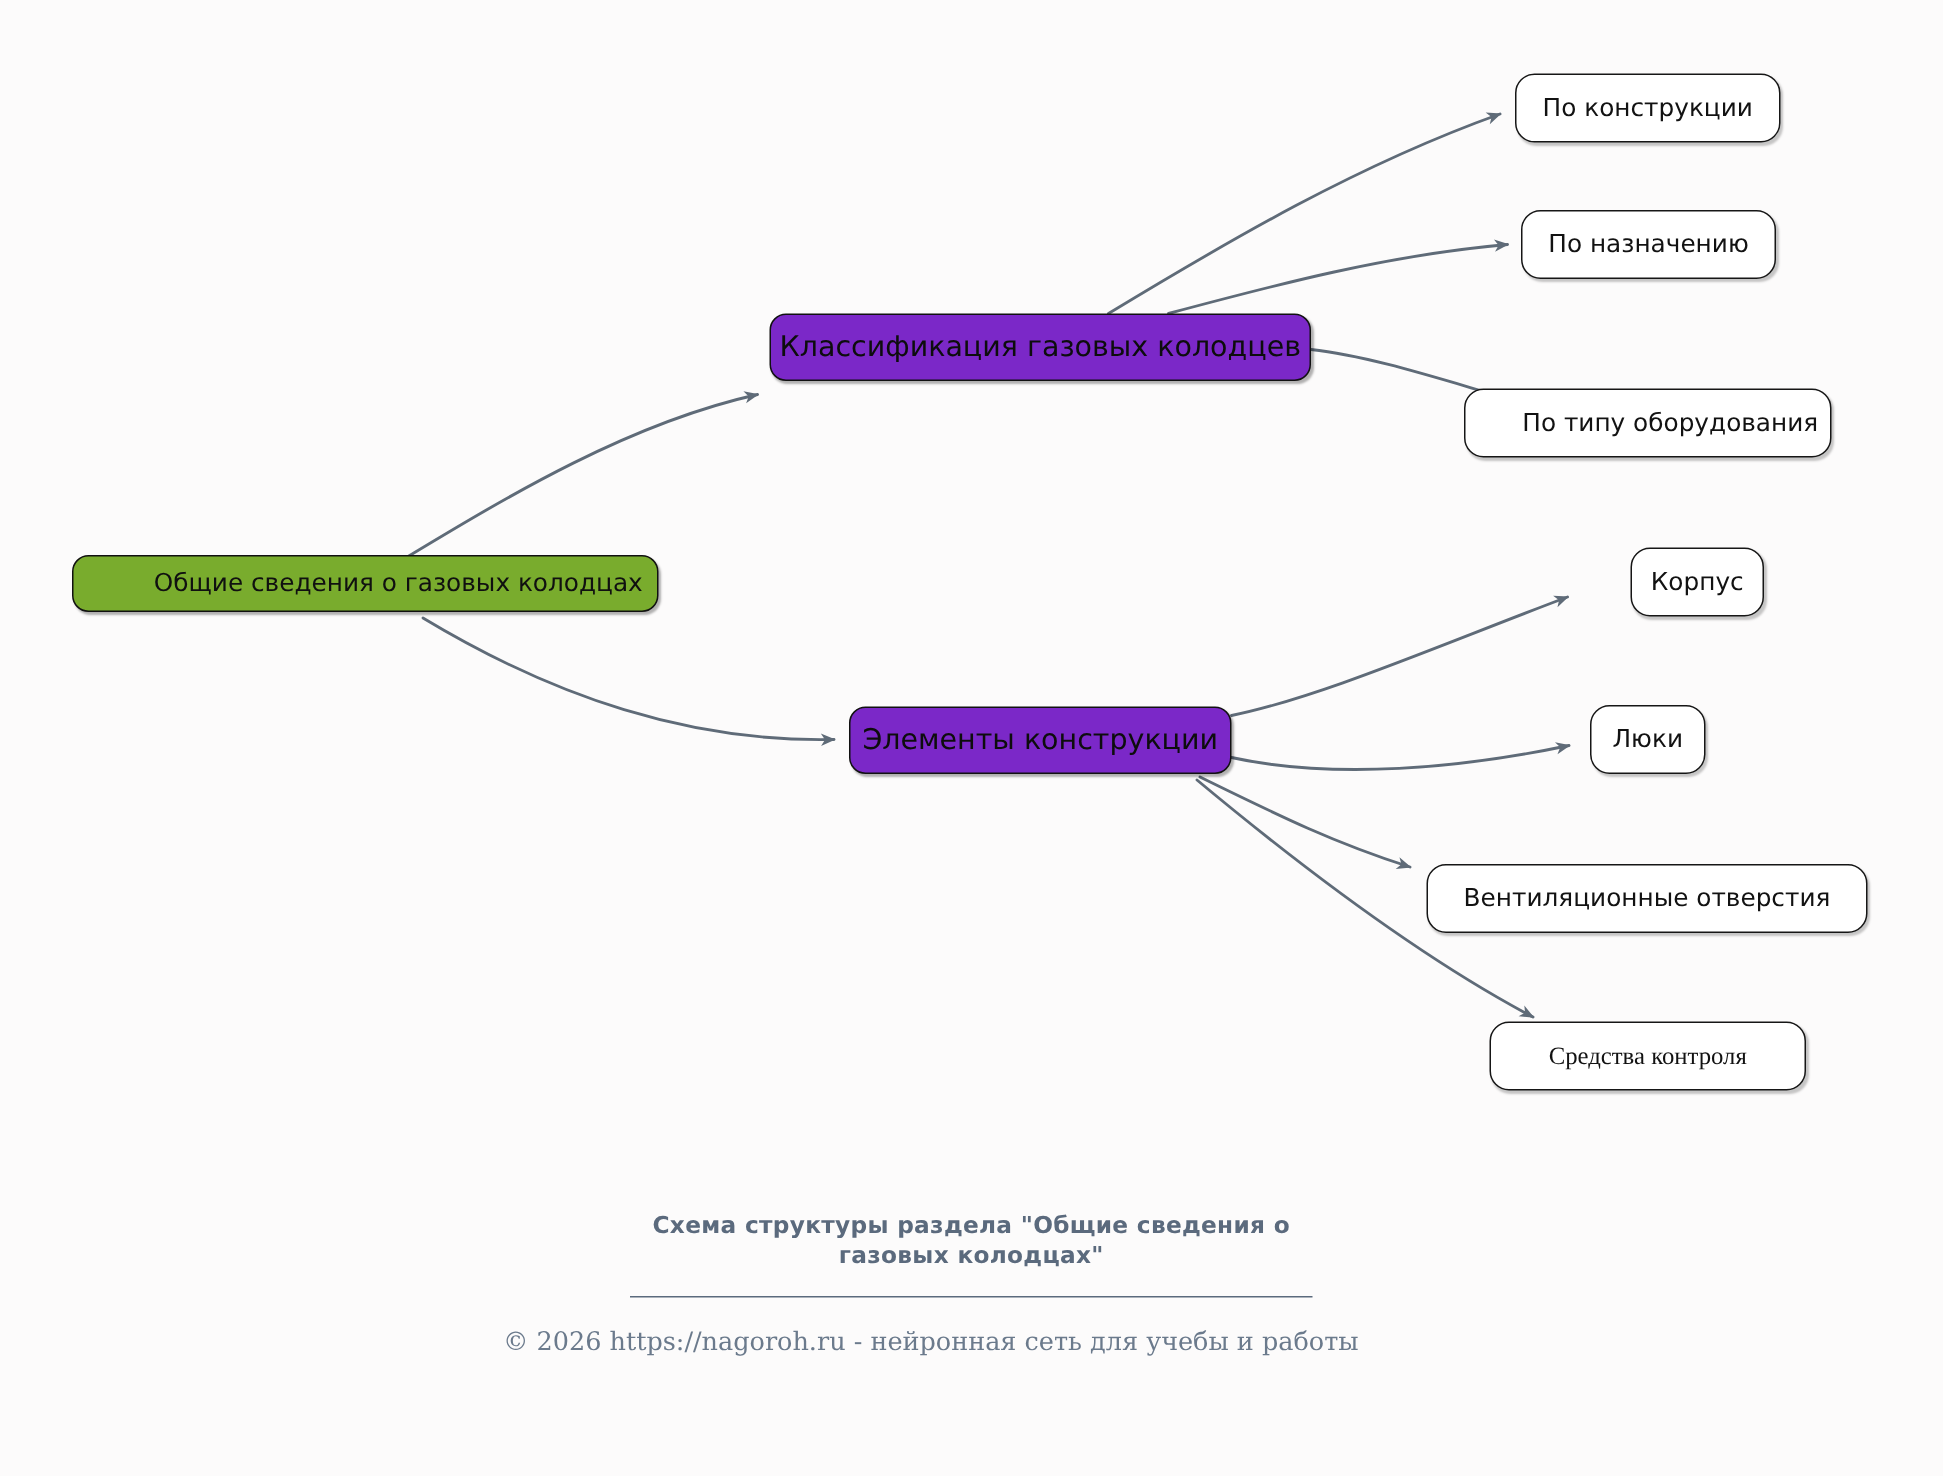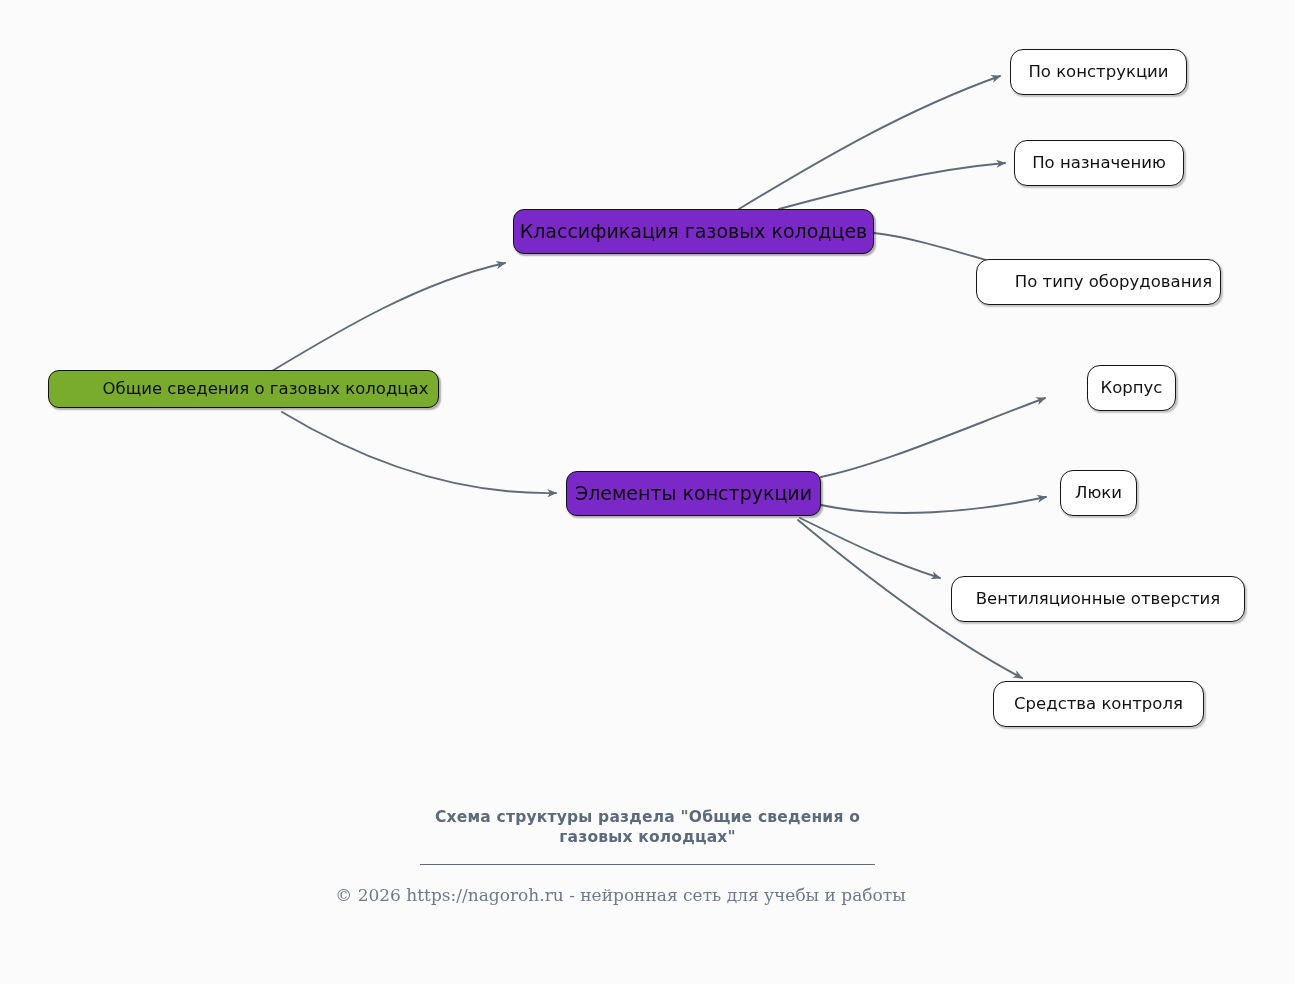--- a/index.html
+++ b/index.html
@@ -147,21 +147,21 @@
   <div class="node node-leaf" style="left:1014px; top:140px; width:170px; height:46px;">По назначению</div>
 
   <div class="node node-leaf" style="left:976px; top:259px; width:245px; height:46px;padding-left:30px;">По типу оборудования</div>
 
   <div class="node node-leaf" style="left:1054px; top:365px; width:89px; height:46px;margin-left:33px;">Корпус</div>
 
   <div class="node node-leaf" style="left:1060px; top:470px; width:77px; height:46px;">Люки</div>
 
   <div class="node node-leaf" style="left:951px; top:576px; width:294px; height:46px;">Вентиляционные отверстия</div>
 
-  <div class="node node-leaf" style="left:993px; top:681px; width:211px; height:46px;">Средства контроля</div>
+  <div class="node node-leaf" style="left:993px; top:681px; width:211px; height:46px;font-family:Liberation Serif, serif;">Средства контроля</div>
 
   <div class="caption-block">
     <div class="caption-title">
       <span>Схема структуры раздела "Общие сведения о</span>
       <br>
       <span>газовых колодцах"</span>
     </div>
     <div class="caption-rule"></div>
   </div>
 

